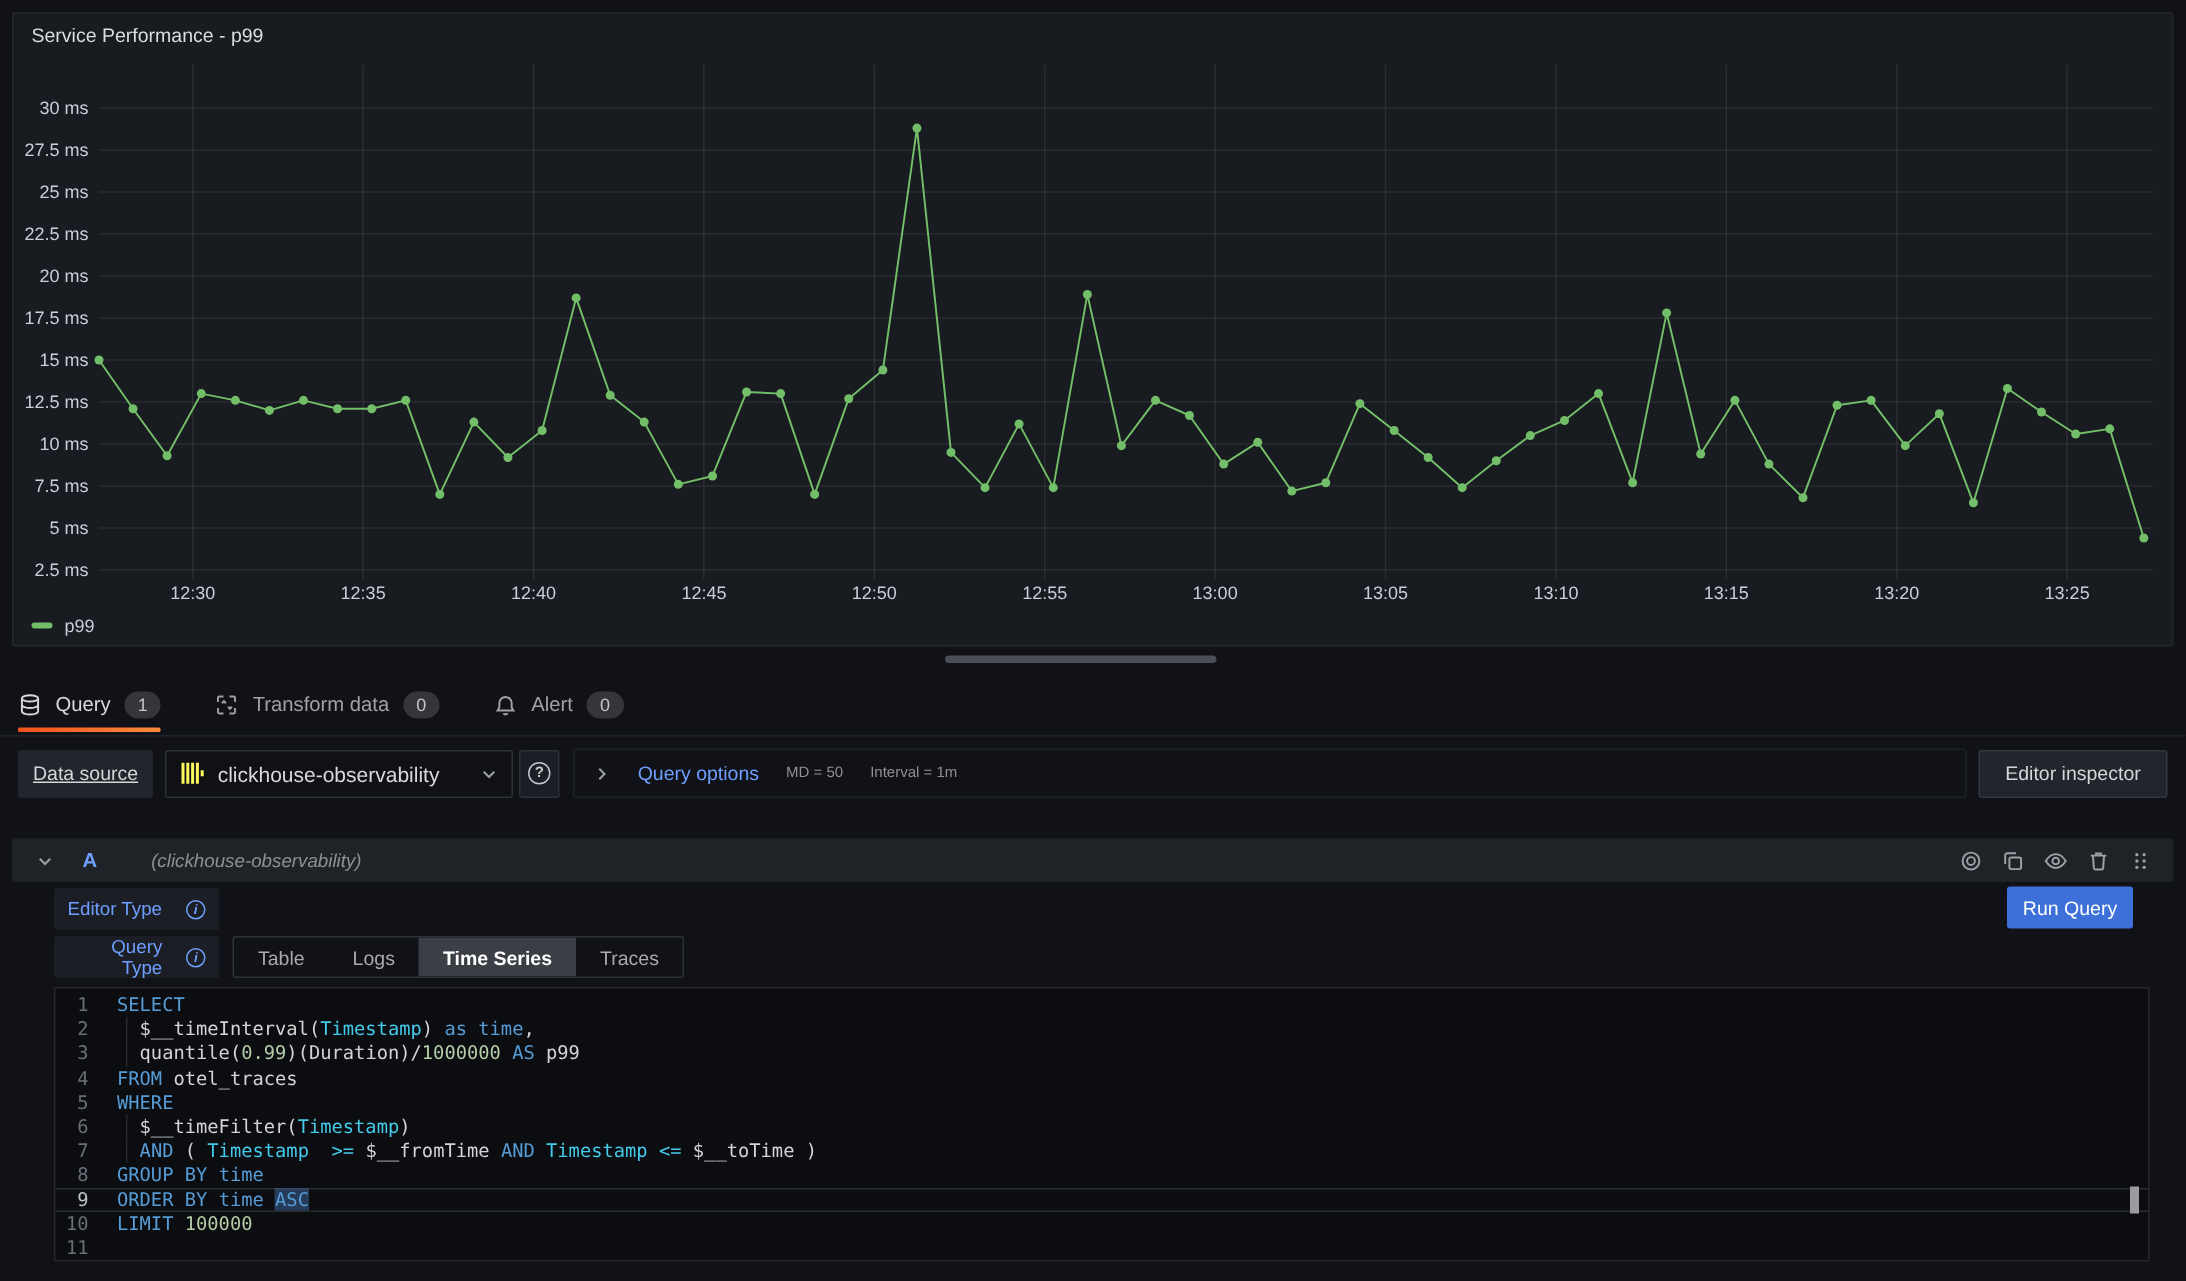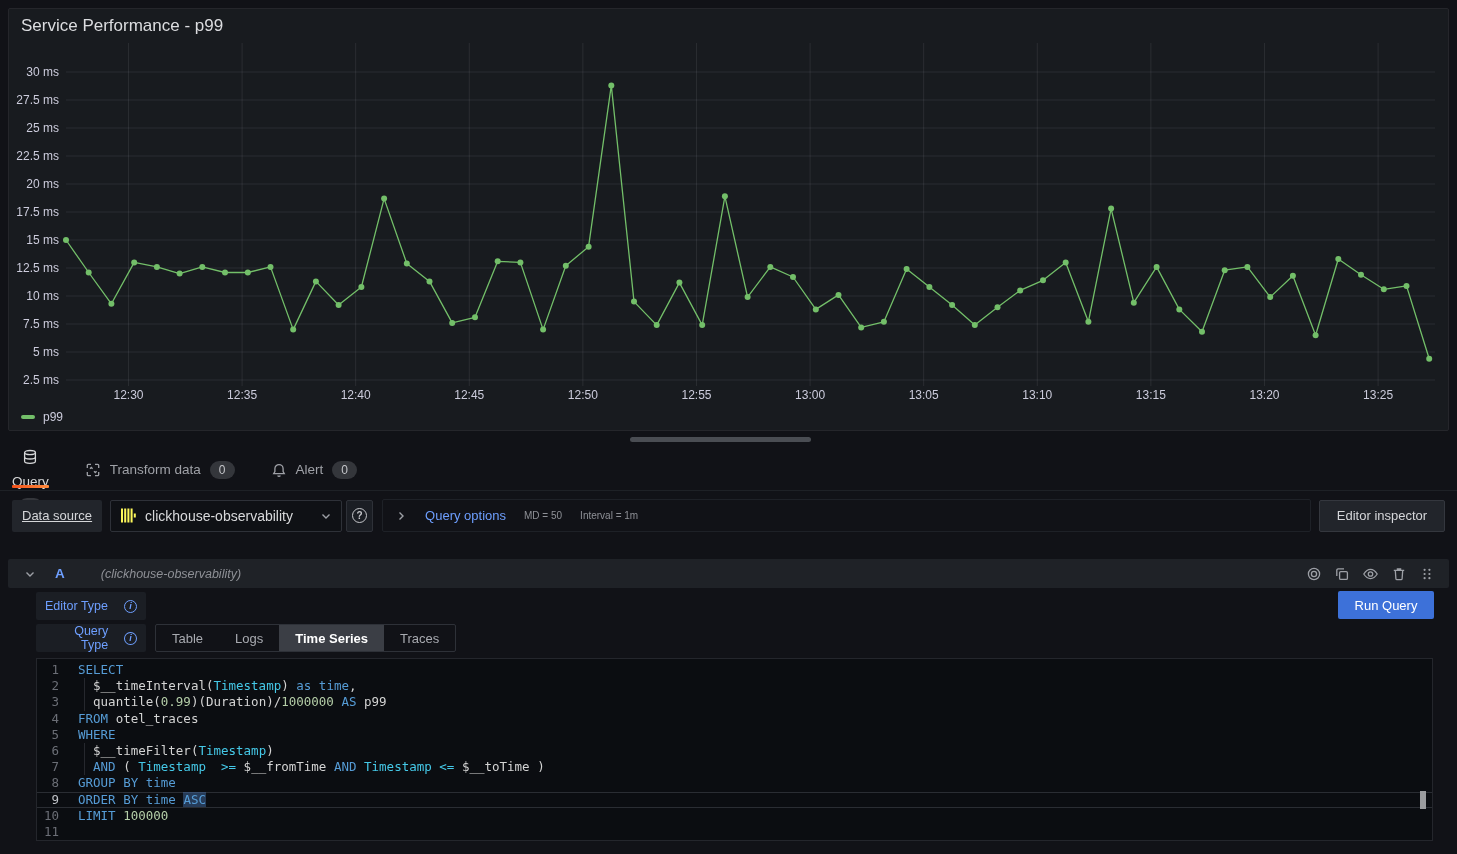--- a/index.html
+++ b/index.html
@@ -2,33 +2,33 @@
 <html><head>
 <meta charset="utf-8">
 <style>
   * { margin:0; padding:0; box-sizing:border-box; }
   html,body { width:1457px; height:854px; background:#111217; overflow:hidden;
     font-family:"Liberation Sans","DejaVu Sans",sans-serif; color:#ccccdc; }
 
   
   .panel { position:absolute; left:8px; top:8px; width:1441px; height:423px;
     background:#181b1f; border:1px solid #25262b; border-radius:2px; }
-  .panel-title { position:absolute; left:12px; top:7px; font-size:17px; font-weight:500; color:#dcdde0; }
+  .panel-title { position:absolute; left:12px; top:7px; font-size:13px; font-weight:500; color:#dcdde0; }
   #chart-svg { position:absolute; left:0; top:30px; }
   .legend { position:absolute; left:12px; top:401px; display:flex; align-items:center; gap:8px; }
   .legend-swatch { width:14px; height:4px; border-radius:2px; }
   .legend-label { font-size:12px; color:#ccccdc; }
 
   .scroll-thumb { position:absolute; left:630px; top:437px; width:181px; height:5px;
     background:#4a4d53; border-radius:3px; }
 
   
   .tabbar { position:absolute; left:12px; top:449px; height:41px; display:flex; align-items:stretch; gap:36px; }
   .tab { display:flex; align-items:center; gap:9px; font-size:13.5px; color:#9fa1a7; position:relative; cursor:pointer; }
-  .tab.active { color:#d8d9da;flex-direction:column; }
+  .tab.active { color:#d8d9da; }
   .tab .badge { background:#34363b; color:#c4c5c9; border-radius:11px; padding:2px 9px; font-size:12px; }
   .tab.active::after { content:""; position:absolute; left:0; right:0; bottom:2px; height:3px;
     border-radius:1px; background:linear-gradient(90deg,#f2511b,#ff8b3d); }
   .tab-icon { display:flex; }
   .tabbar-divider { position:absolute; left:0; top:490px; width:1457px; height:1px; background:#1e2126; }
 
   
   .ds-row { position:absolute; left:12px; top:499px; width:1433px; height:33px; display:flex; align-items:center; }
   .ds-label { background:#22252b; height:32px; display:flex; align-items:center; padding:0 10px;
     font-size:13px; font-weight:500; color:#d5d6d9; border-radius:2px; margin-right:8px;text-decoration:underline; }
@@ -61,21 +61,21 @@
   .field-row { position:absolute; display:flex; gap:9px; height:28px; }
   .field-row.r1 { left:36px; top:592px; }
   .field-row.r2 { left:36px; top:624px;text-align:right; }
   .field-label { width:110px; background:#1b1e24; border-radius:2px; display:flex; align-items:center;
     justify-content:space-between; padding:0 9px; color:#6e9fff; font-size:12.5px; font-weight:500;gap:16px; }
   .icirc { width:13px; height:13px; border:1.2px solid #6e9fff; border-radius:50%; font-size:9px;
     color:#6e9fff; display:flex; align-items:center; justify-content:center; font-style:italic; font-weight:600; }
   .segmented { display:flex; border:1px solid #2e3138; border-radius:2px; background:#111217; overflow:hidden; }
   .segment { padding:0 16px; display:flex; align-items:center; font-size:13px; color:#a8aab0; cursor:pointer; }
   .segment.active { background:#3b3e45; color:#ffffff; font-weight:600; }
-  .run-btn { position:absolute; left:1338px; top:591px; width:96px; height:28px; background:#3d71d9;
+  .run-btn { position:absolute; left:1338px; top:591px; width:84px; height:28px; background:#3d71d9;
     border-radius:2px; color:#fff; font-size:13px; font-weight:500; display:flex; align-items:center;
     justify-content:center; cursor:pointer; }
 
   
   .code-editor { position:absolute; left:36px; top:658px; width:1397px; height:183px;
     background:#0b0d11; border:1px solid #24262c; padding-top:3px; overflow:hidden;
     font-family:"DejaVu Sans Mono",monospace; font-size:12.5px; }
   .code-line { display:flex; height:16.2px; line-height:16.2px; position:relative; }
   .code-line.current { box-shadow: inset 0 1px 0 #2a2d33, inset 0 -1px 0 #2a2d33; }
   .gutter { width:22px; flex:none; text-align:right; color:#6b6e76; }

